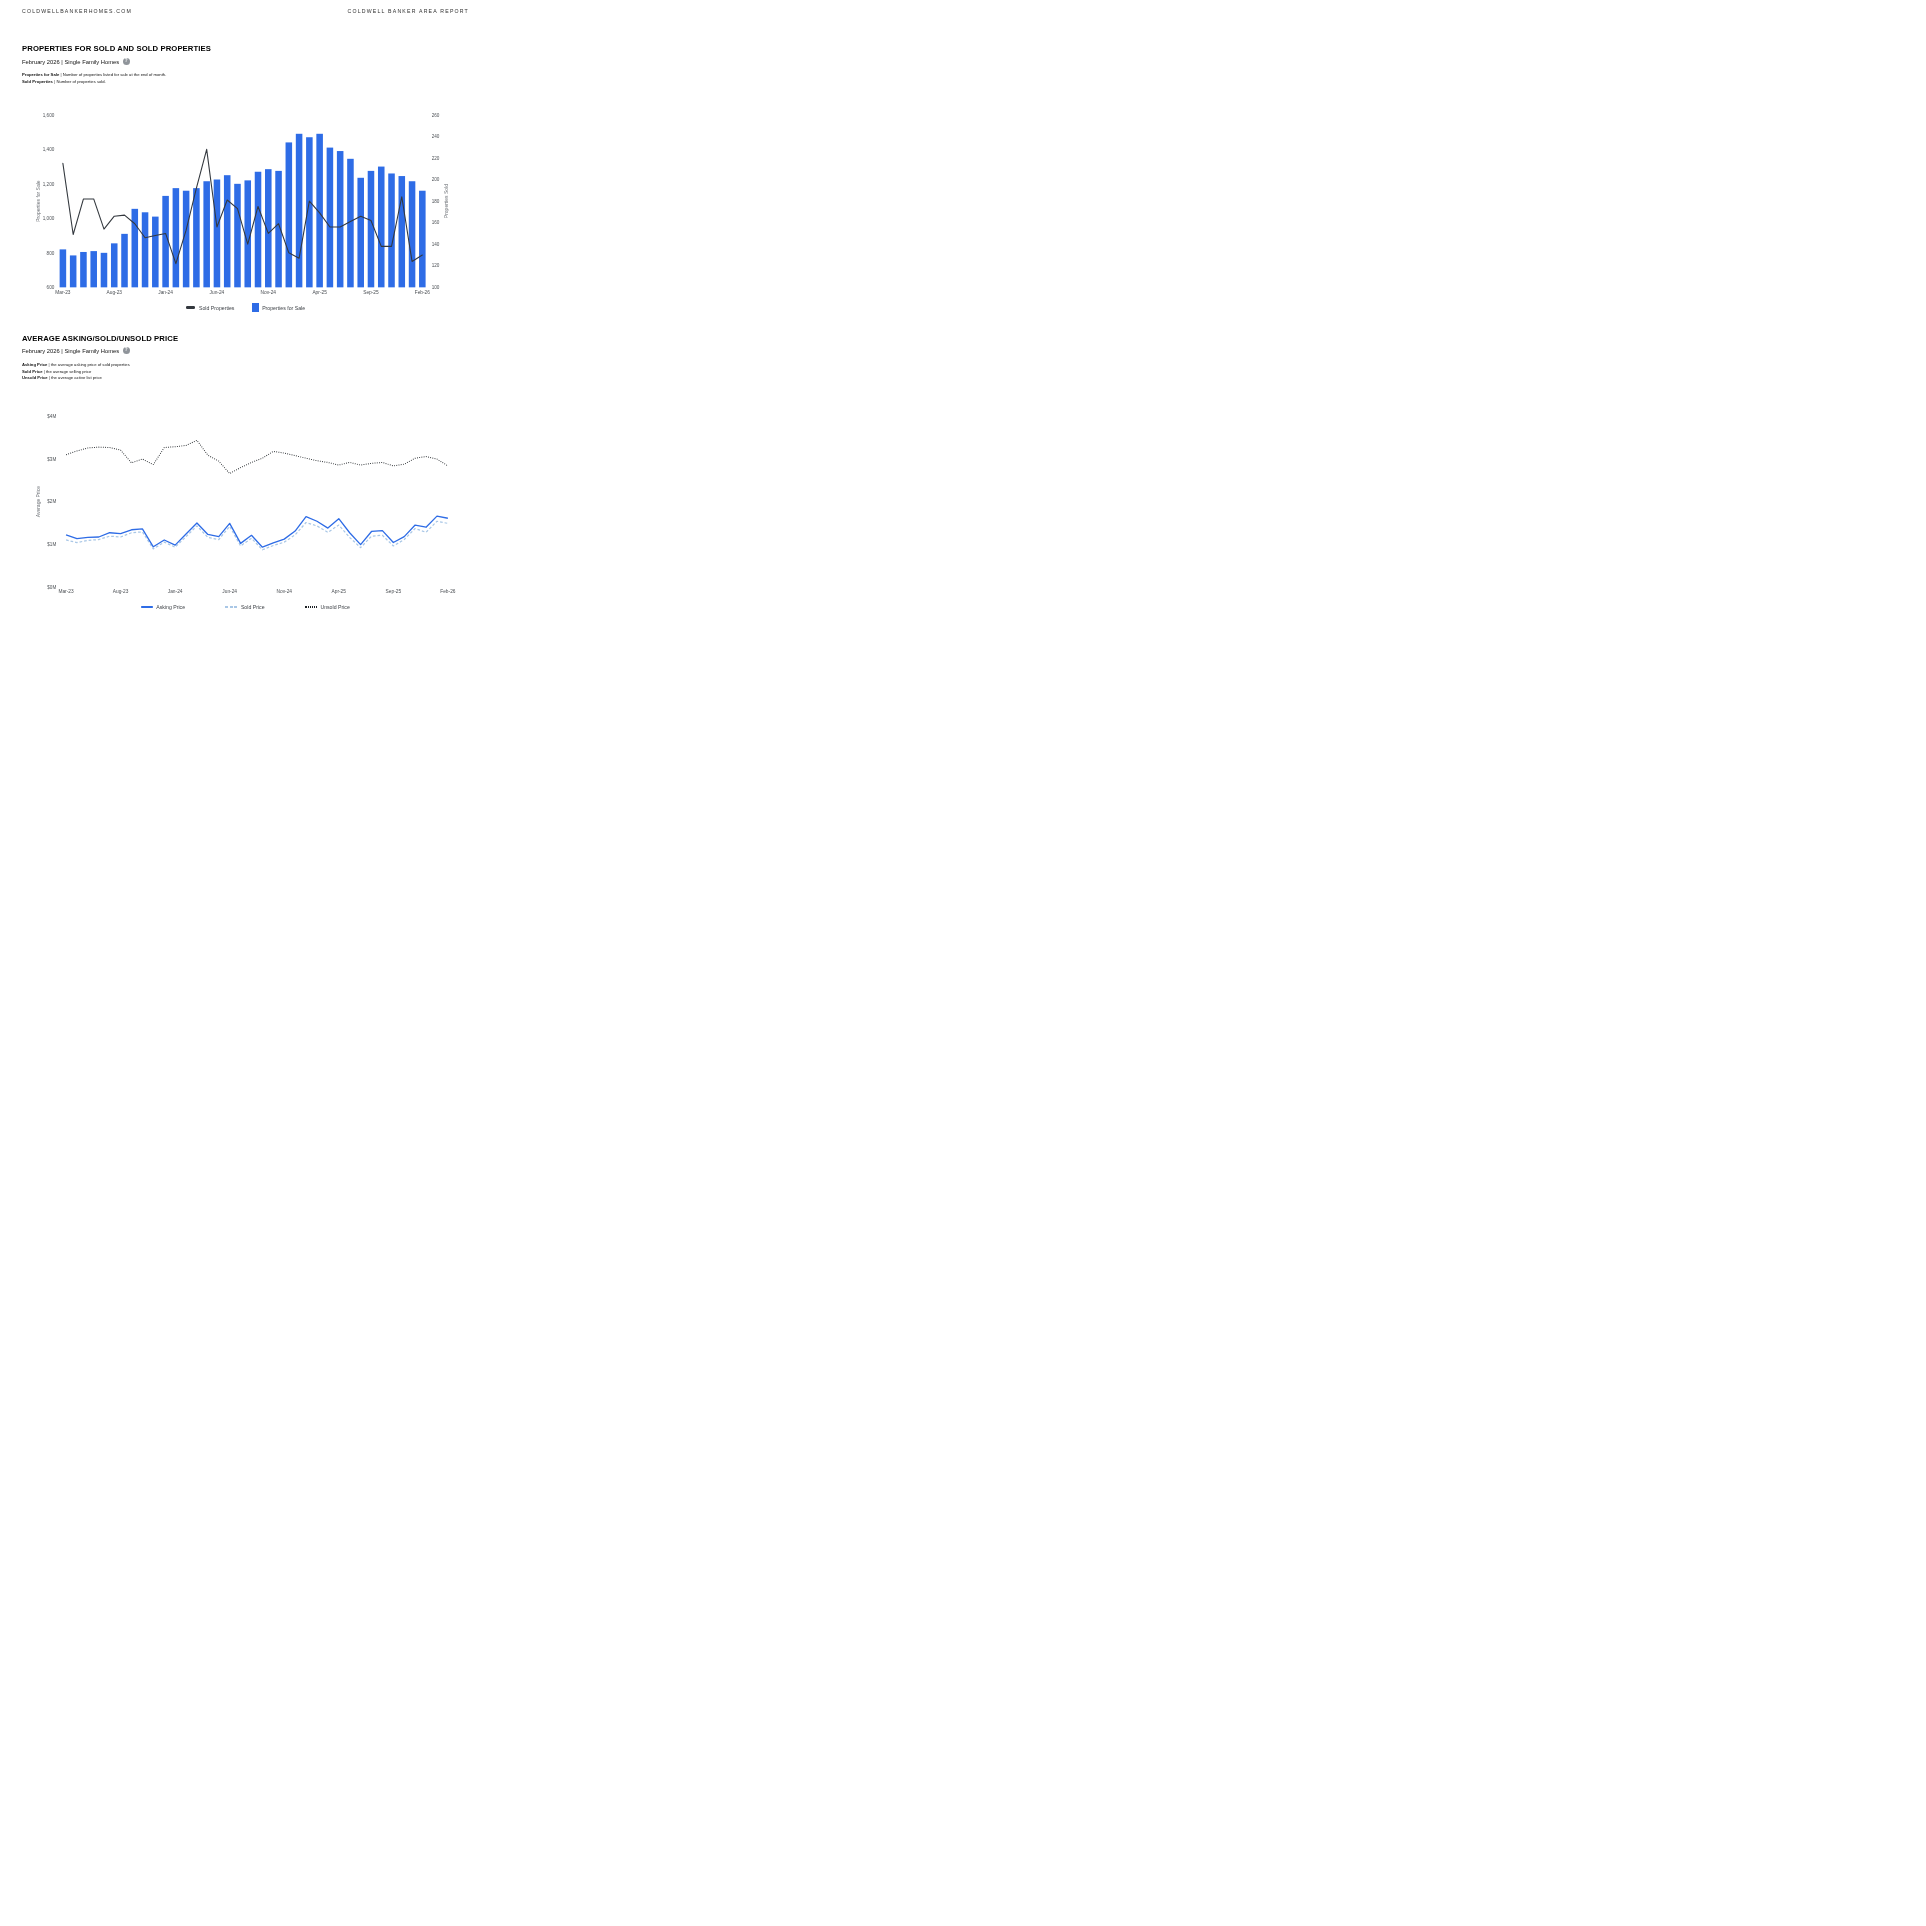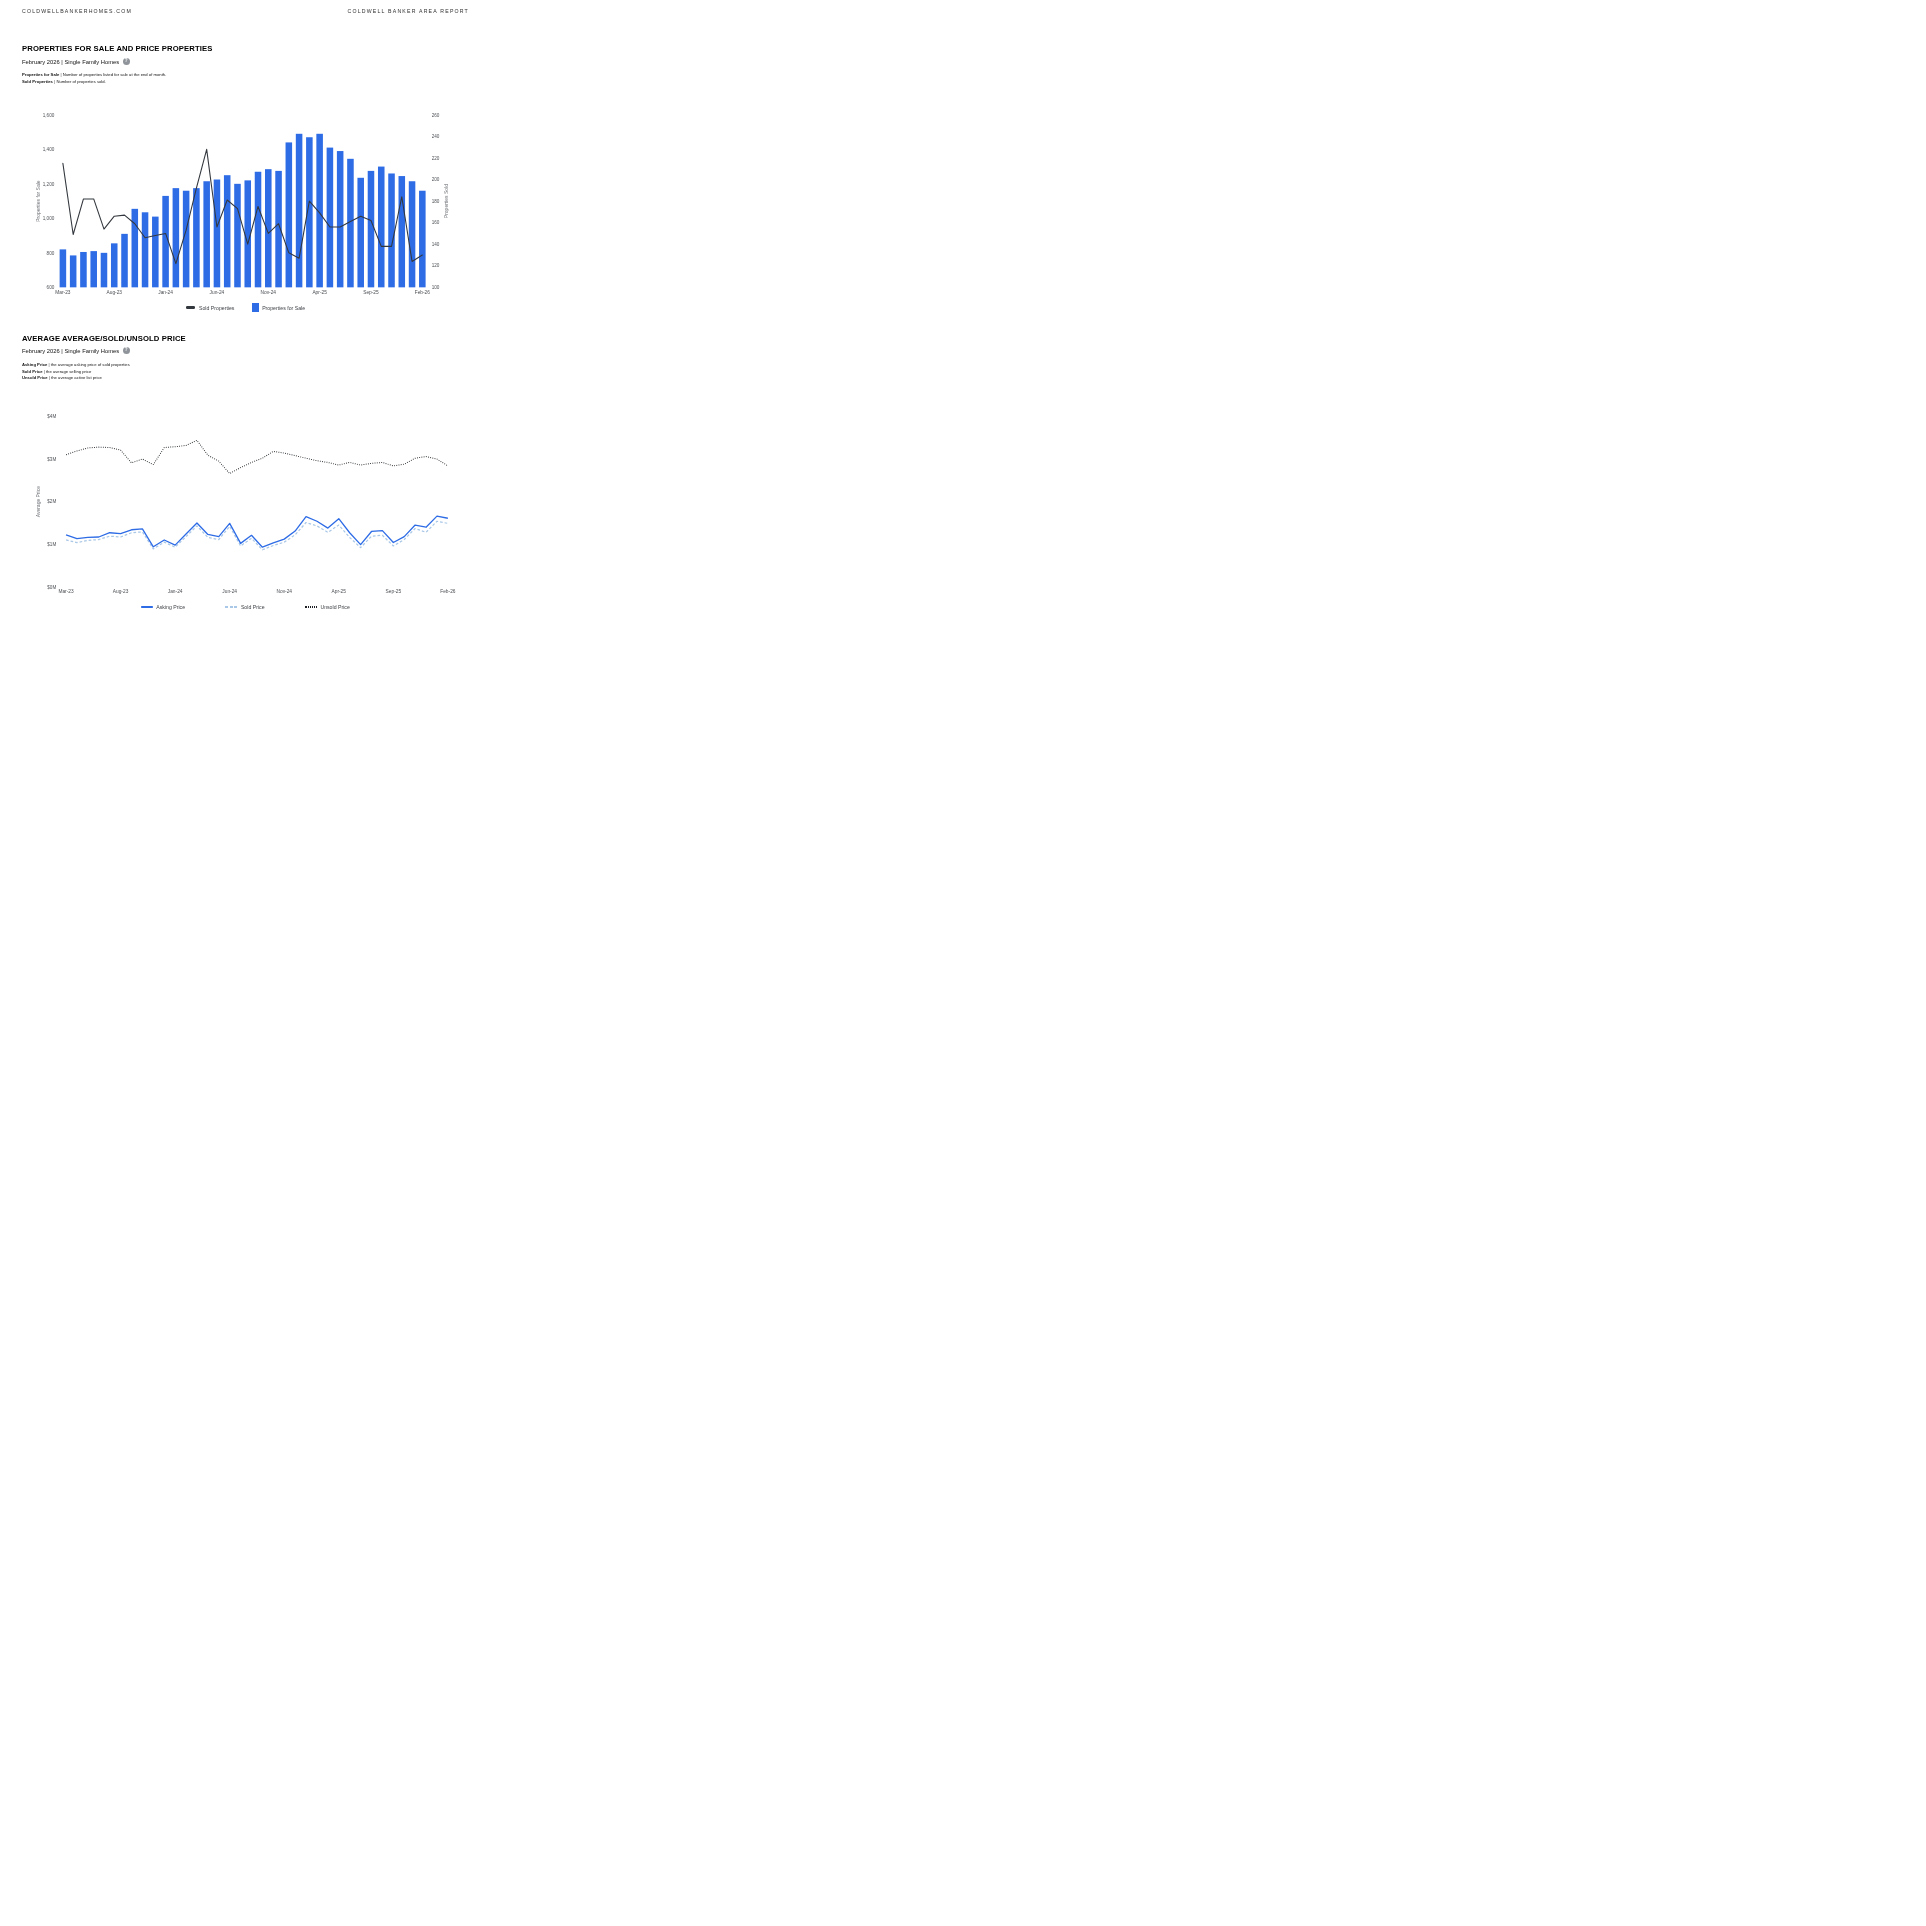--- a/index.html
+++ b/index.html
@@ -39,21 +39,21 @@
 </head>
 <body>
 
 <div class="page">
 
   <div class="hdr">
     <span>COLDWELLBANKERHOMES.COM</span>
     <span>COLDWELL BANKER AREA REPORT</span>
   </div>
 
-  <div class="sec-title" style="top:44px;">PROPERTIES FOR SALE AND PRICE PROPERTIES</div>
+  <div class="sec-title" style="top:44px;">PROPERTIES FOR SOLD AND SOLD PROPERTIES</div>
   <div class="sec-sub" style="top:58px;">
     <span>February 2026 | Single Family Homes</span>
     <span class="help">
         <span>?</span>
       </span>
   </div>
   <div class="defs" style="top:72px;">
     <div class="def">
       <span class="term">Properties for Sale</span><span class="sep">|</span><span>Number of properties listed for sale at the end of month.</span>
     </div>
@@ -140,21 +140,21 @@
     <div class="item">
       <span class="sw-line" style="color: rgb(51, 56, 62);"></span>
       <span class="label">Sold Properties</span>
     </div>
     <div class="item">
       <span class="sw-bar" style="color: rgb(46, 108, 230);"></span>
       <span class="label">Properties for Sale</span>
     </div>
   </div>
 
-  <div class="sec-title" style="top:334px;">AVERAGE AVERAGE/SOLD/UNSOLD PRICE</div>
+  <div class="sec-title" style="top:334px;">AVERAGE ASKING/SOLD/UNSOLD PRICE</div>
   <div class="sec-sub" style="top:347px;">
     <span>February 2026 | Single Family Homes</span>
     <span class="help">
         <span>?</span>
       </span>
   </div>
   <div class="defs" style="top:362px;">
     <div class="def">
       <span class="term">Asking Price</span><span class="sep">|</span><span>the average asking price of sold properties</span>
     </div>

